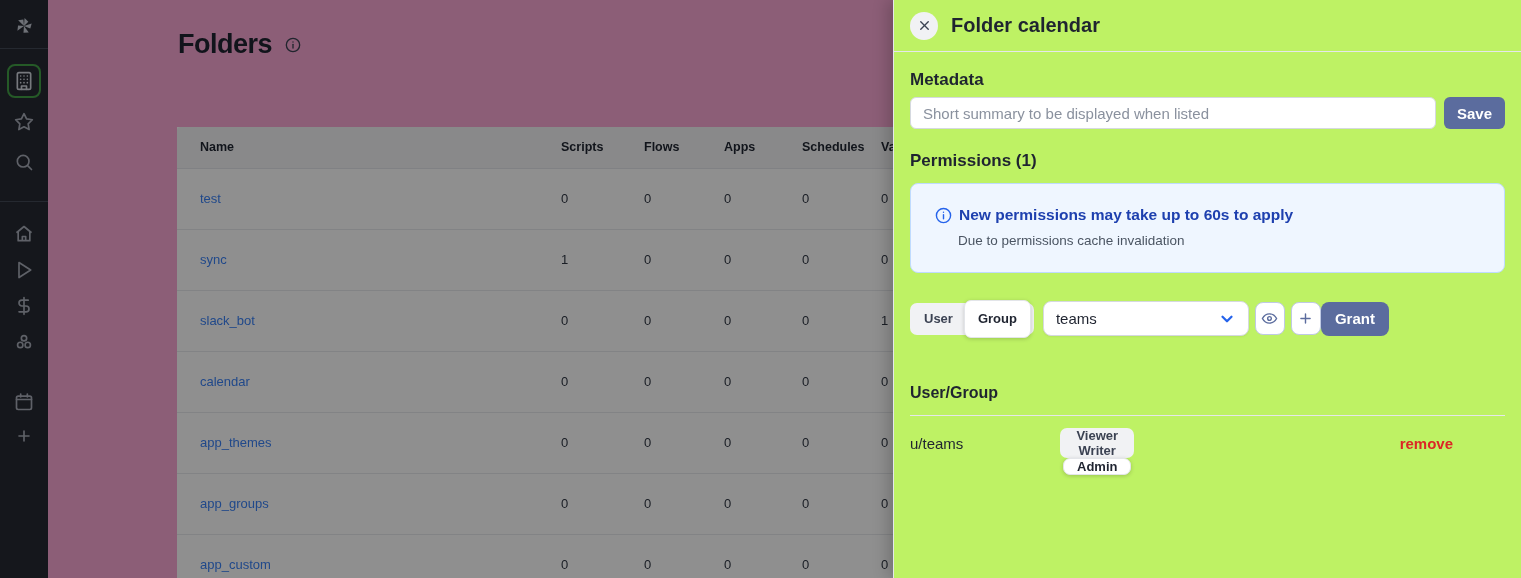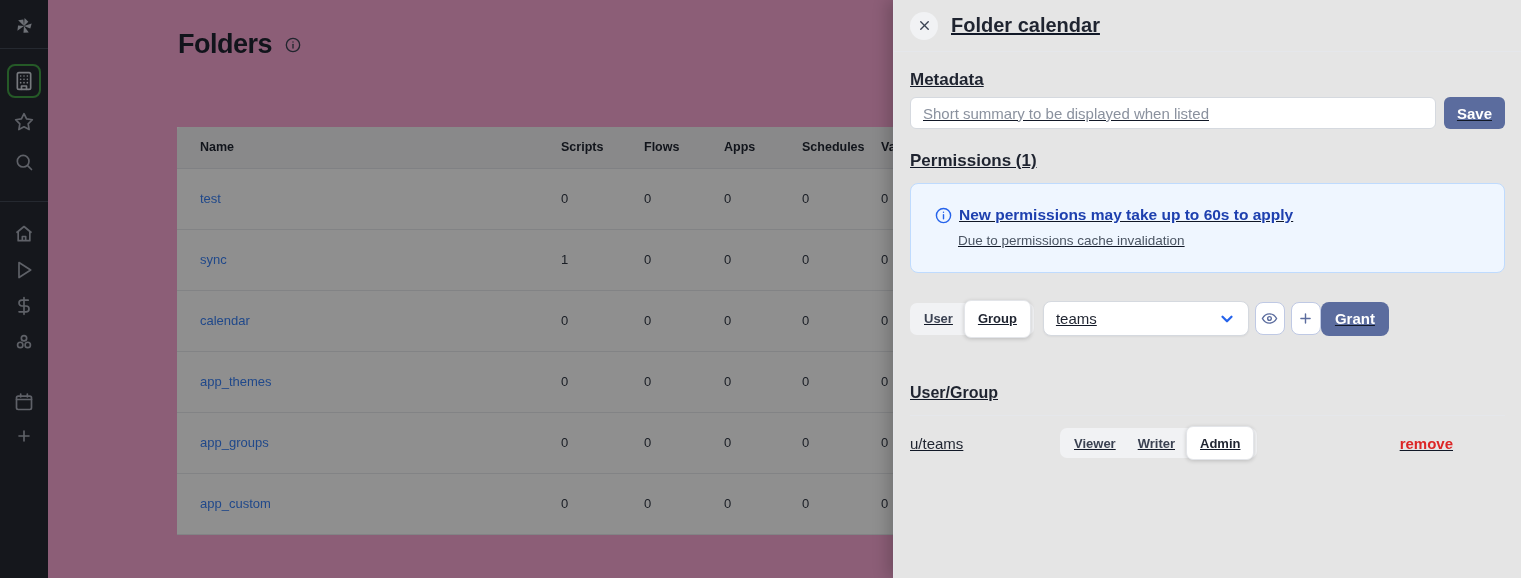--- a/index.html
+++ b/index.html
@@ -57,24 +57,23 @@
 
   
   .backdrop {
     position:absolute; left:0; top:0; bottom:0; width:921px;
     background:rgba(0,0,0,0.44); z-index:40; cursor:pointer;
   }
 
   
   .drawer {
     position:absolute; right:0; top:0; bottom:0; width:628px;
-    background:#e5e5e5; z-index:50;
+    background:#bef264; z-index:50;
     box-shadow:-6px 0 14px rgba(0,0,0,0.18);
     border-left:1px solid #e5e7eb;
-    text-decoration:underline;
   }
   .drawer-head {
     height:52px; display:flex; align-items:center; padding:0 16px;
     border-bottom:1px solid #e5e7eb;
   }
   .close-btn {
     width:28px; height:28px; border-radius:50%; background:#f1f2f4; border:none;
     display:flex; align-items:center; justify-content:center; cursor:pointer; color:#3b4252;
   }
   .drawer-title { margin-left:13px; font-size:20px; font-weight:700; color:#1f2430; }
@@ -124,21 +123,21 @@
     margin-left:6px; width:30px; height:33px; border-radius:8px;
     border:1px solid #bfc9e4; background:#fff; color:#5b6c9e;
     display:flex; align-items:center; justify-content:center; cursor:pointer;
   }
   .grant-btn { margin-left:0; height:34px; border-radius:8px; padding:0 14px; }
 
   .h-acl { margin-top:48px; font-size:16px; }
   .acl-divider { margin-top:13px; height:1px; background:#e5e7eb; }
   .acl-row { margin-top:0; height:54px; display:flex; align-items:center; }
   .acl-name { width:150px; font-size:15px; color:#1f2430; }
-  .seg.roles { height:30px; }
+  .seg.roles { height:30px;flex-direction:column; }
   .seg.roles .seg-opt.active { height:34px; }
   .acl-spacer { flex:1; }
   .remove-link { color:#dc2626; font-size:15px; font-weight:600; text-decoration:none; cursor:pointer; margin-right:52px; }
 </style>
 </head>
 <body>
 
 <nav class="sidebar">
   <div class="side-logo">
     <svg viewBox="0 0 24 24" width="26" height="26" fill="currentColor">
@@ -256,20 +255,28 @@
         <td>0</td>
         <td>0</td>
       </tr>
       <tr>
         <td><a class="folder-link">sync</a></td>
         <td>1</td>
         <td>0</td>
         <td>0</td>
         <td>0</td>
         <td>0</td>
+      </tr>
+      <tr>
+        <td><a class="folder-link">slack_bot</a></td>
+        <td>0</td>
+        <td>0</td>
+        <td>0</td>
+        <td>0</td>
+        <td>1</td>
       </tr>
       <tr>
         <td><a class="folder-link">calendar</a></td>
         <td>0</td>
         <td>0</td>
         <td>0</td>
         <td>0</td>
         <td>0</td>
       </tr>
       <tr>

